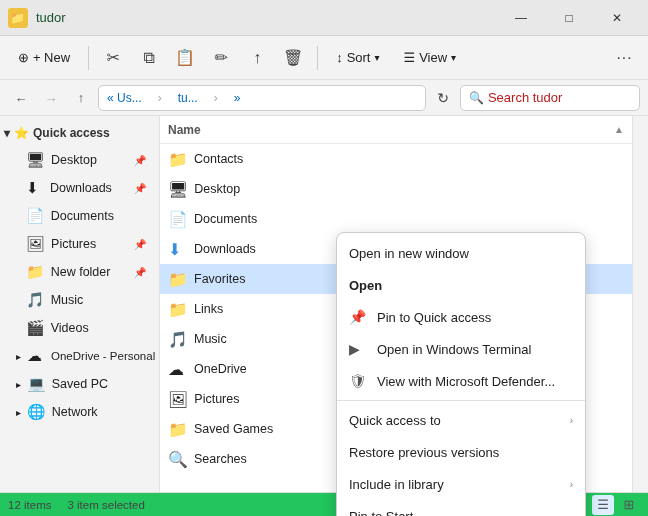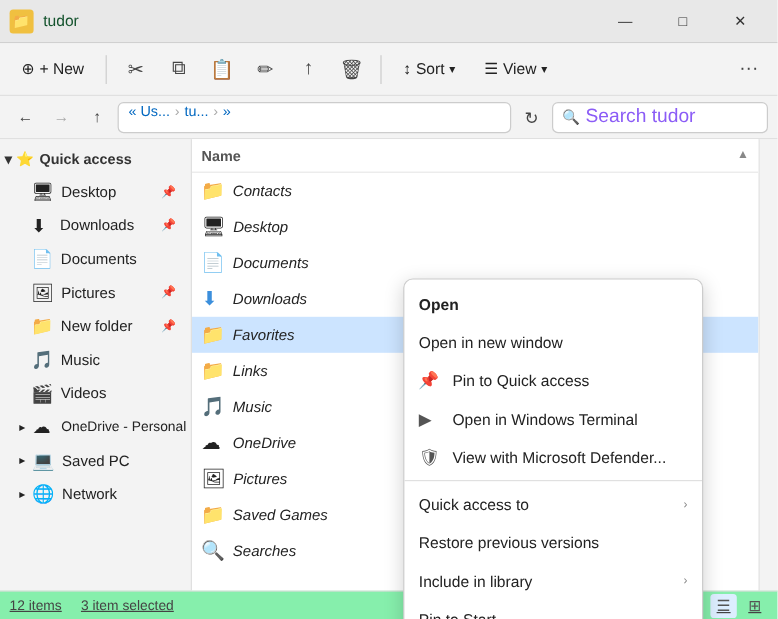--- a/index.html
+++ b/index.html
@@ -97,23 +97,23 @@
       font-size: 13px;
       color: #444;
     }
     .nav-btn.disabled { color: #aaa; cursor: default; }
     .address-field {
       flex: 1;
       height: 26px;
       background: white;
       border: 1px solid #ccc;
       border-radius: 5px;
-      display: flex; align-items: flex-start;
-      padding: 0 8px;
-      gap: 4px;
+      display: flex; align-items: center;
+      padding: 0 8px;
+      gap: 16px;
       font-size: 12px;
       color: #333;
     }
     .address-field .crumb { color: #0067c0; cursor: pointer; }
     .address-field .sep { color: #aaa; }
     .address-refresh {
       width: 26px; height: 26px;
       border: none; background: transparent;
       border-radius: 4px;
       cursor: pointer;
@@ -203,41 +203,40 @@
       display: flex; align-items: center;
       height: 30px;
       padding: 0 8px;
       gap: 6px;
       cursor: pointer;
       font-size: 12.5px;
       color: #222;
     }
     .file-row.selected { background: #cce4ff; }
     .file-icon { font-size: 16px; min-width: 20px; }
-    .file-name { flex: 1; overflow: hidden; text-overflow: ellipsis; white-space: nowrap; font-style: italic; }
+    .file-name { flex: 1; overflow: hidden; text-overflow: ellipsis; white-space: nowrap; }
 
     
     .right-panel {
       width: 16px;
       background: #f3f3f3;
       border-left: 1px solid #e0e0e0;
     }
 
     
     .status-bar {
       height: 24px;
-      background: #86efac;
+      background: #22c55e;
       border-top: 1px solid #ddd;
       display: flex;
       align-items: center;
       padding: 0 8px;
       gap: 16px;
       font-size: 11.5px;
       color: #444;
-      text-decoration: underline;
     }
     .status-right {
       margin-left: auto;
       display: flex; gap: 4px;
     }
     .view-btn {
       width: 22px; height: 20px;
       border: none; background: transparent;
       cursor: pointer;
       display: flex; align-items: center; justify-content: center;
@@ -324,21 +323,21 @@
   <div class="address-field">
     <span class="crumb">« Us...</span>
     <span class="sep">›</span>
     <span class="crumb">tu...</span>
     <span class="sep">›</span>
     <span style="color:#0067c0">»</span>
   </div>
   <button class="address-refresh">↻</button>
   <div class="search-box">
     <span style="font-size:12px">🔍</span>
-    <span style="font-size:16px;color:#8b5cf6">Search tudor</span>
+    <span style="font-size:13px;color:#b91c1c">Search tudor</span>
   </div>
 </div>
 
 <div class="main-area" style="position:relative">
 
   <div class="sidebar">
     <div class="sidebar-group-header">
       <span>▾</span>
       <span>⭐</span>
       <span>Quick access</span>
@@ -440,25 +439,25 @@
     </div>
     <div class="file-row">
       <span class="file-icon">🔍</span>
       <span class="file-name">Searches</span>
     </div>
   </div>
 
   <div class="right-panel"></div>
 
   <div class="context-menu">
+    <div class="cm-item">
+      <span class="cm-label">Open in new window</span>
+    </div>
     <div class="cm-item" style="font-weight:bold">
       <span class="cm-label">Open</span>
-    </div>
-    <div class="cm-item">
-      <span class="cm-label">Open in new window</span>
     </div>
     <div class="cm-item">
       <span class="cm-icon">📌</span>
       <span class="cm-label">Pin to Quick access</span>
     </div>
     <div class="cm-item">
       <span class="cm-icon">▶</span>
       <span class="cm-label">Open in Windows Terminal</span>
     </div>
     <div class="cm-item">

